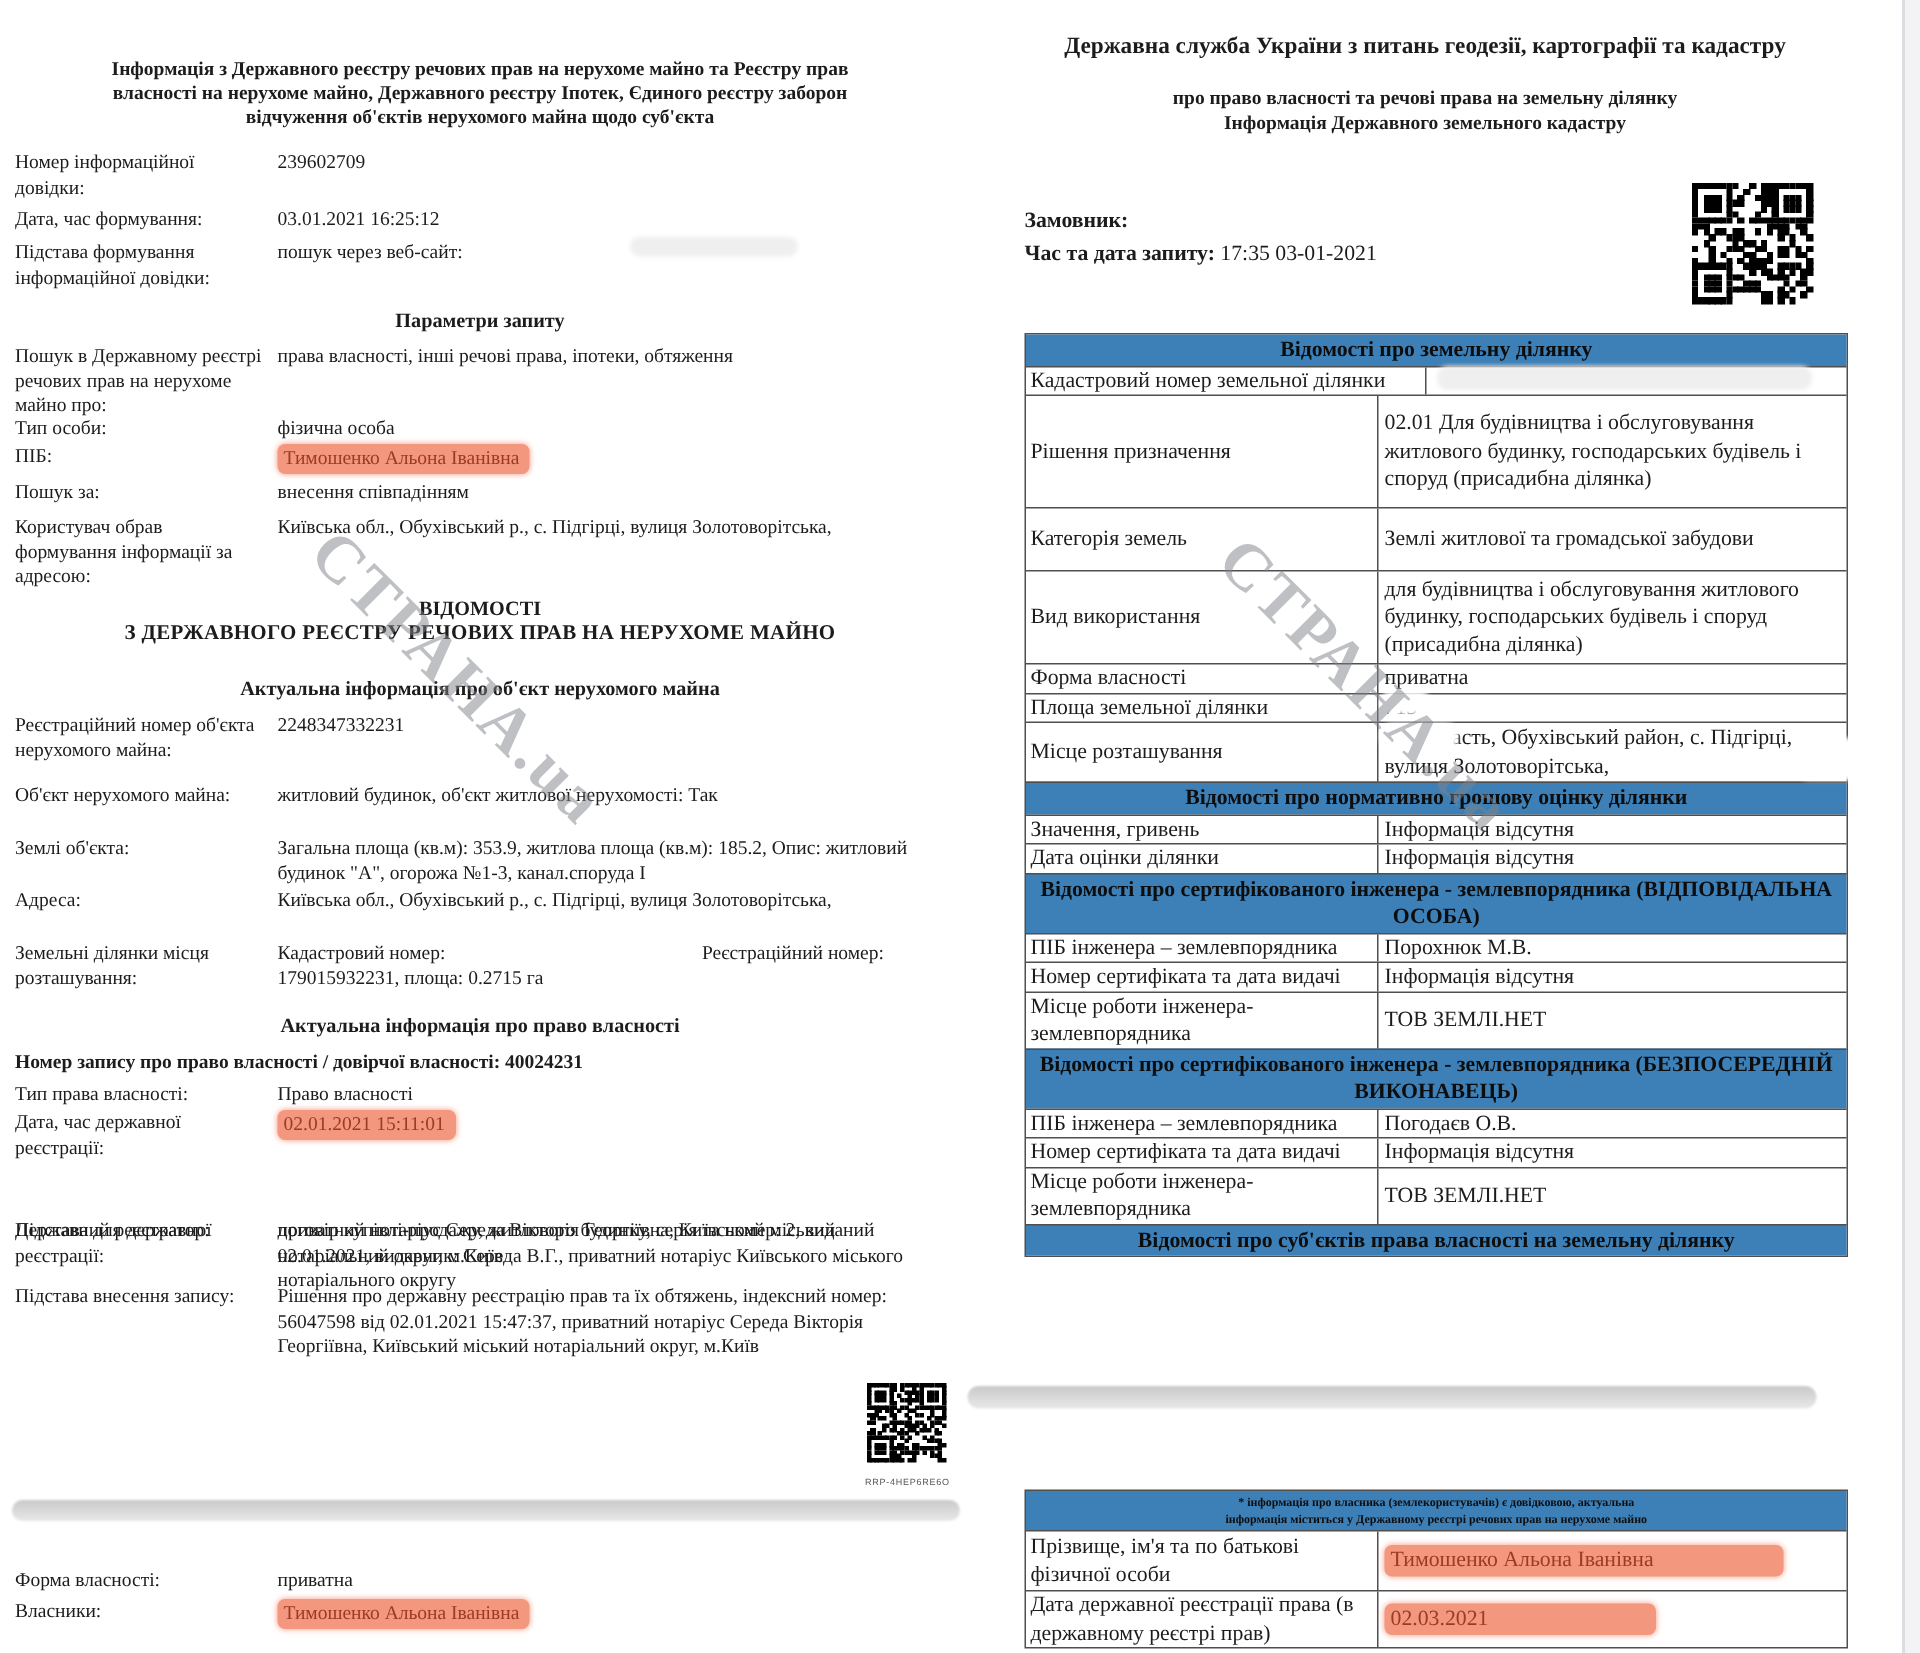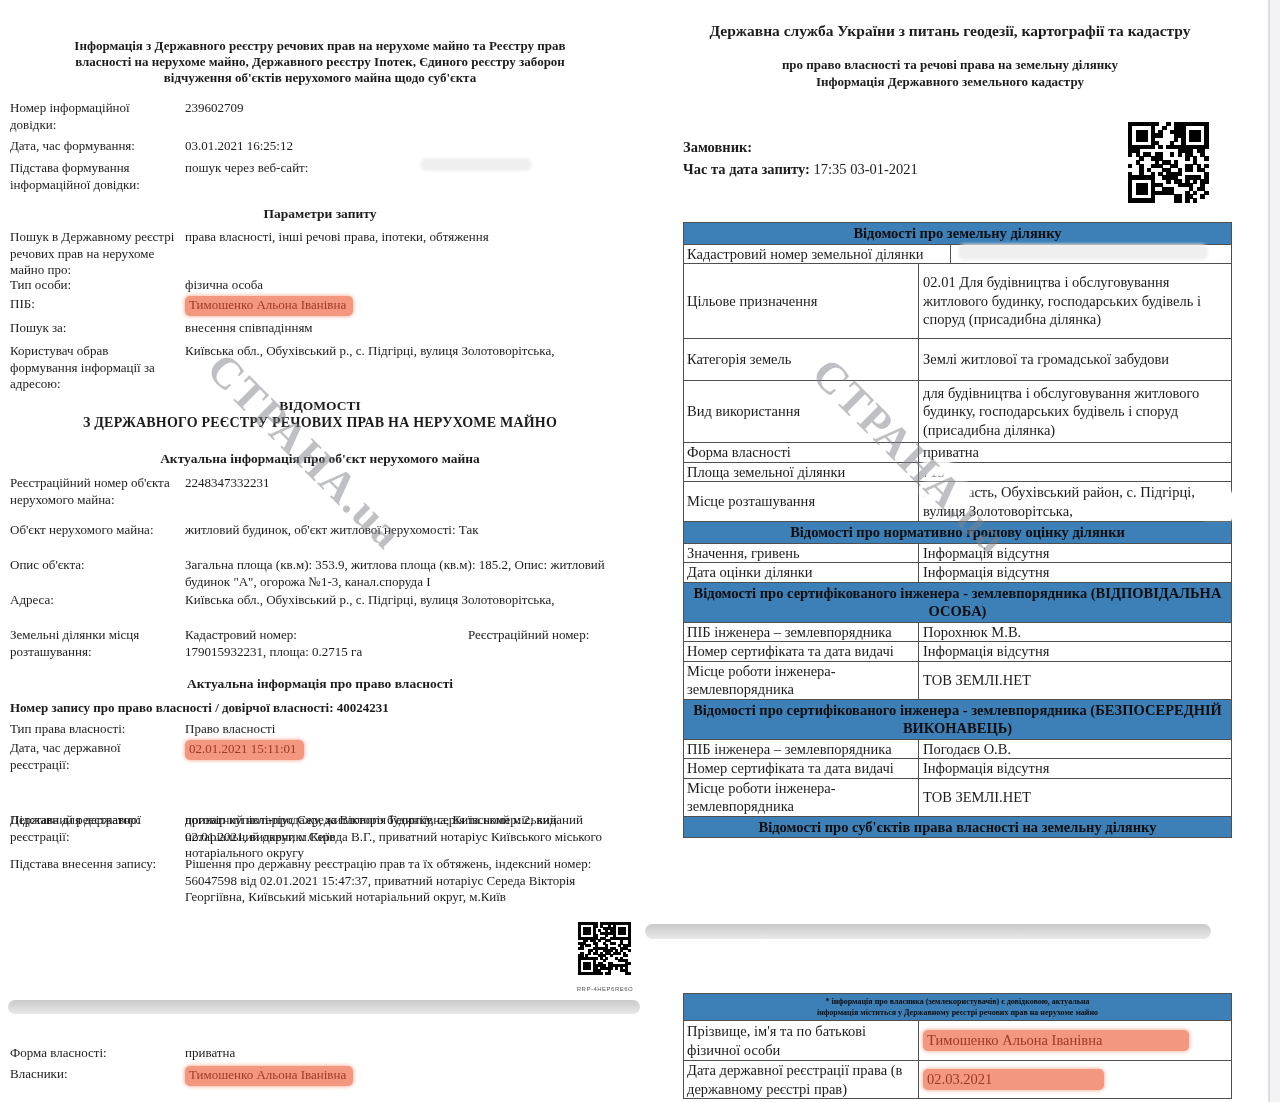--- a/index.html
+++ b/index.html
@@ -102,21 +102,21 @@
 
     <div class="lrow" style="top:475px">
       <div class="lab">Реєстраційний номер об'єкта нерухомого майна:</div>
       <div class="val">2248347332231</div>
     </div>
     <div class="lrow" style="top:522px">
       <div class="lab">Об'єкт нерухомого майна:</div>
       <div class="val">житловий будинок, об'єкт житлової нерухомості: Так</div>
     </div>
     <div class="lrow" style="top:557px">
-      <div class="lab">Опис об'єкта:</div>
+      <div class="lab">Землі об'єкта:</div>
       <div class="val">Загальна площа (кв.м): 353.9, житлова площа (кв.м): 185.2, Опис: житловий будинок "А", огорожа №1-3, канал.споруда I</div>
     </div>
     <div class="lrow" style="top:592px">
       <div class="lab">Адреса:</div>
       <div class="val">Київська обл., Обухівський р., с. Підгірці, вулиця Золотоворітська,</div>
     </div>
 
     <div class="lrow" style="top:627px">
       <div class="lab">Земельні ділянки місця розташування:</div>
       <div class="val">
@@ -657,21 +657,21 @@
         <i style="left:80.95238095238095%;top:95.23809523809524%"></i>
       </div>
 
     <div class="rtable" style="top:222px">
       <div class="thead">Відомості про земельну ділянку</div>
       <div class="trow wide-label">
         <div class="tl">Кадастровий номер земельної ділянки</div>
         <div class="tv"></div>
       </div>
       <div class="trow minh75">
-        <div class="tl">Цільове призначення</div>
+        <div class="tl">Рішення призначення</div>
         <div class="tv">02.01 Для будівництва і обслуговування житлового будинку, господарських будівель і споруд (присадибна ділянка)</div>
       </div>
       <div class="trow minh42">
         <div class="tl">Категорія земель</div>
         <div class="tv">Землі житлової та громадської забудови</div>
       </div>
       <div class="trow minh62">
         <div class="tl">Вид використання</div>
         <div class="tv">для будівництва і обслуговування житлового будинку, господарських будівель і споруд (присадибна ділянка)</div>
       </div>

